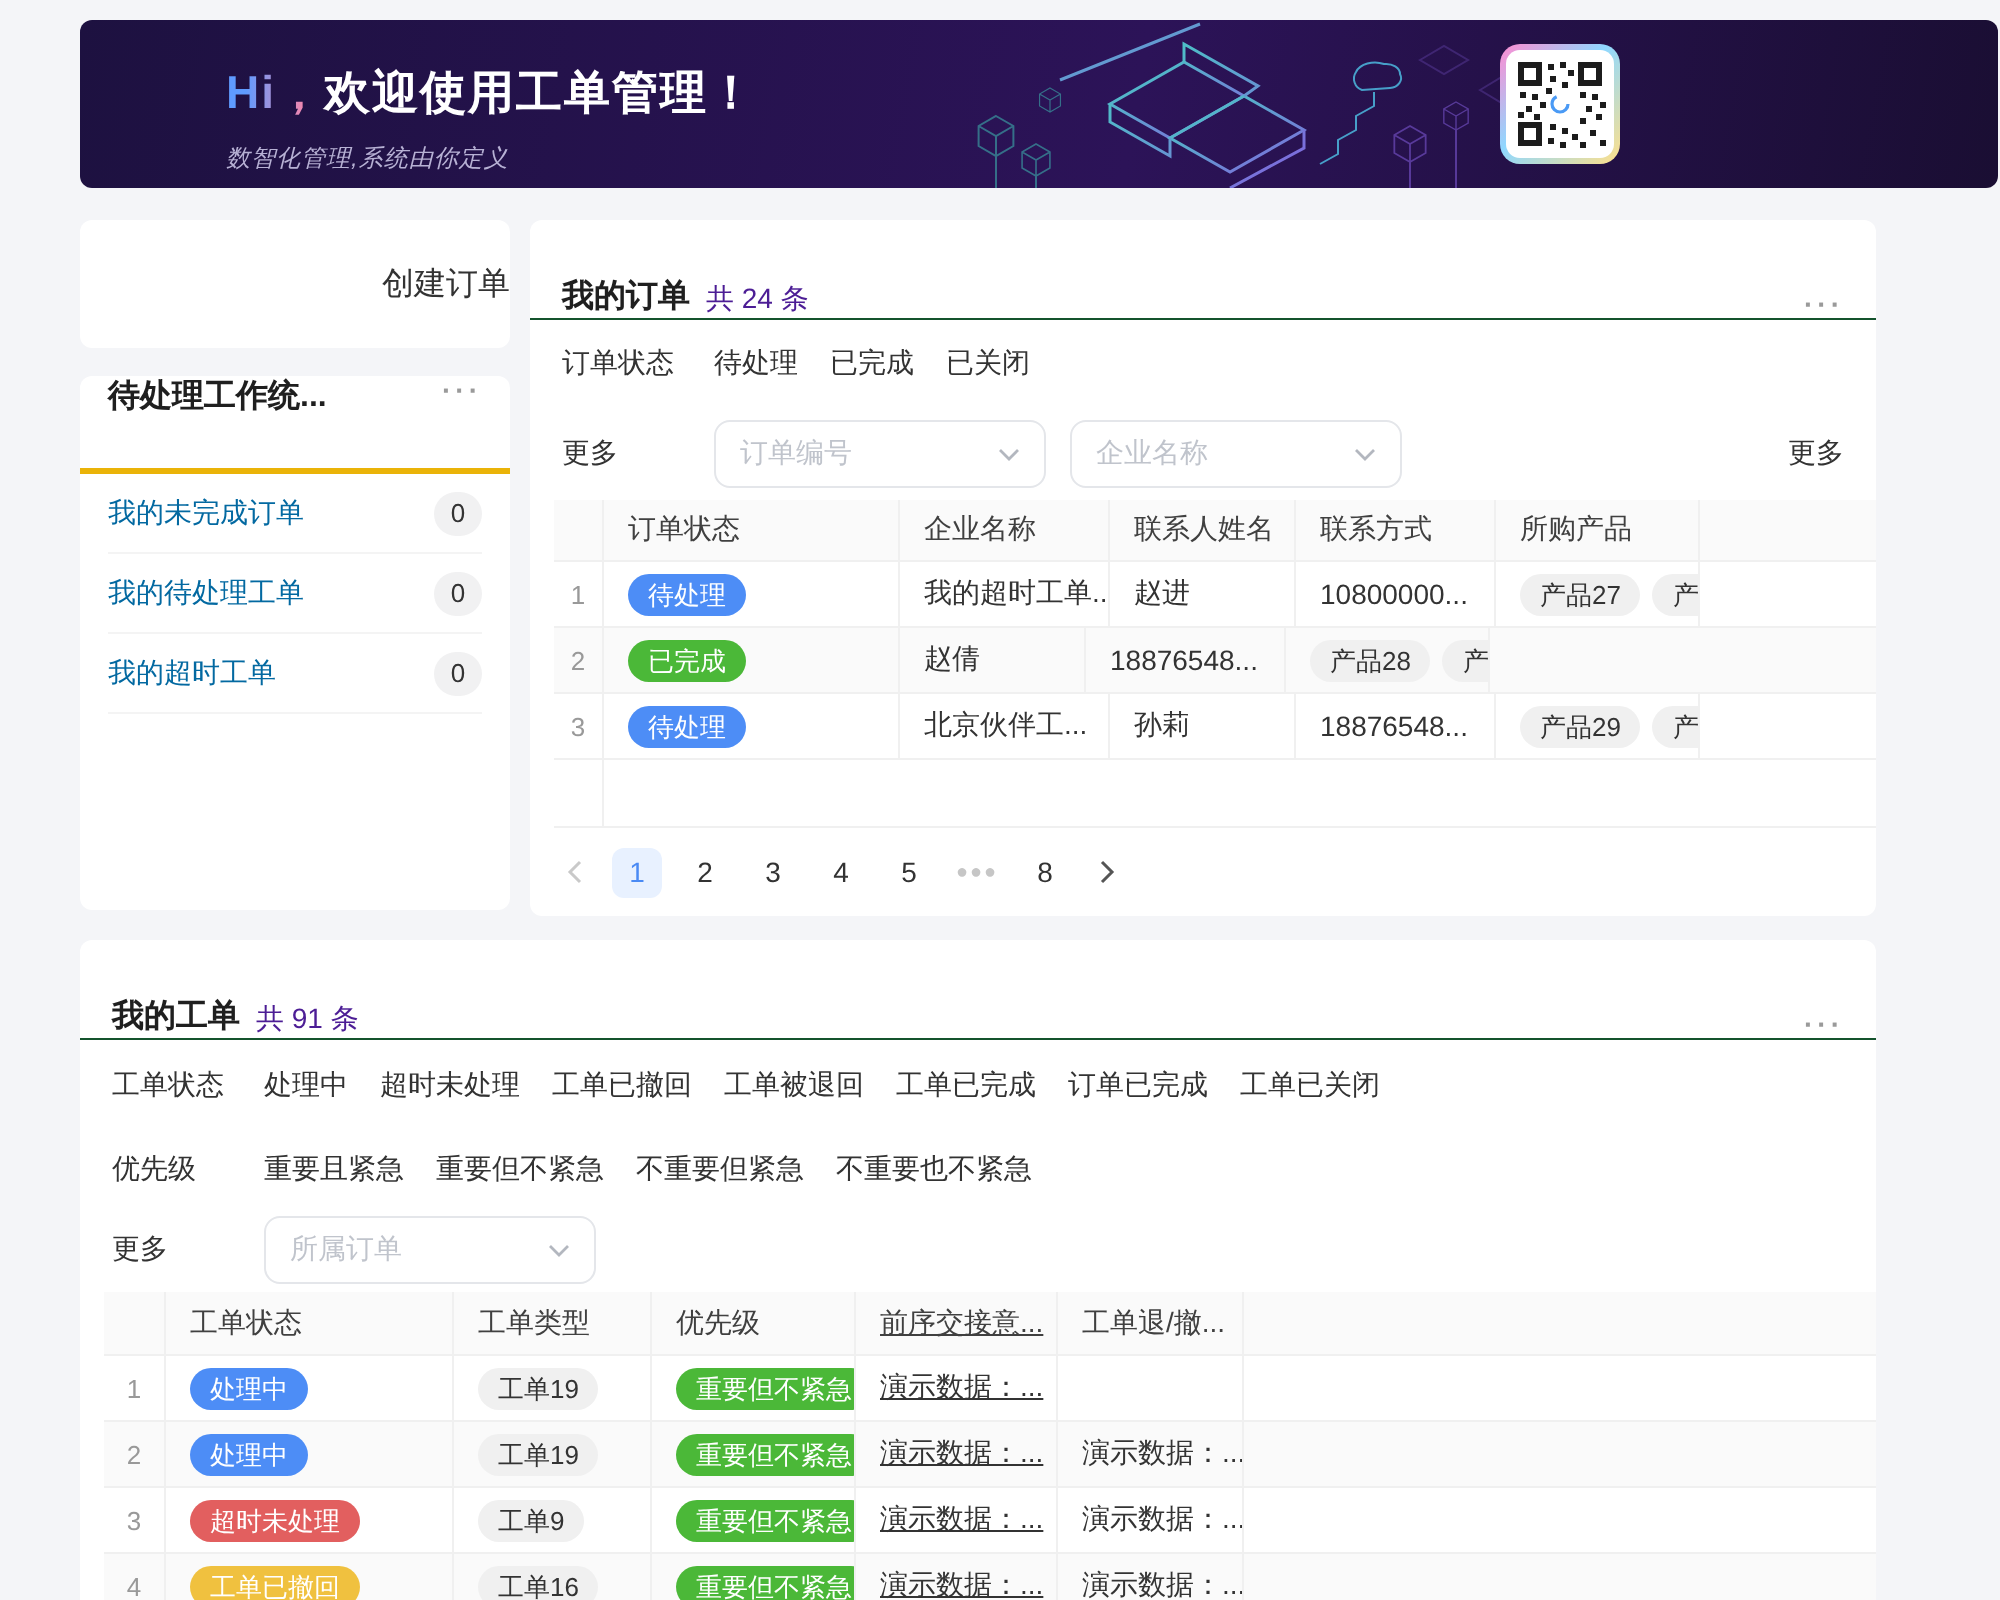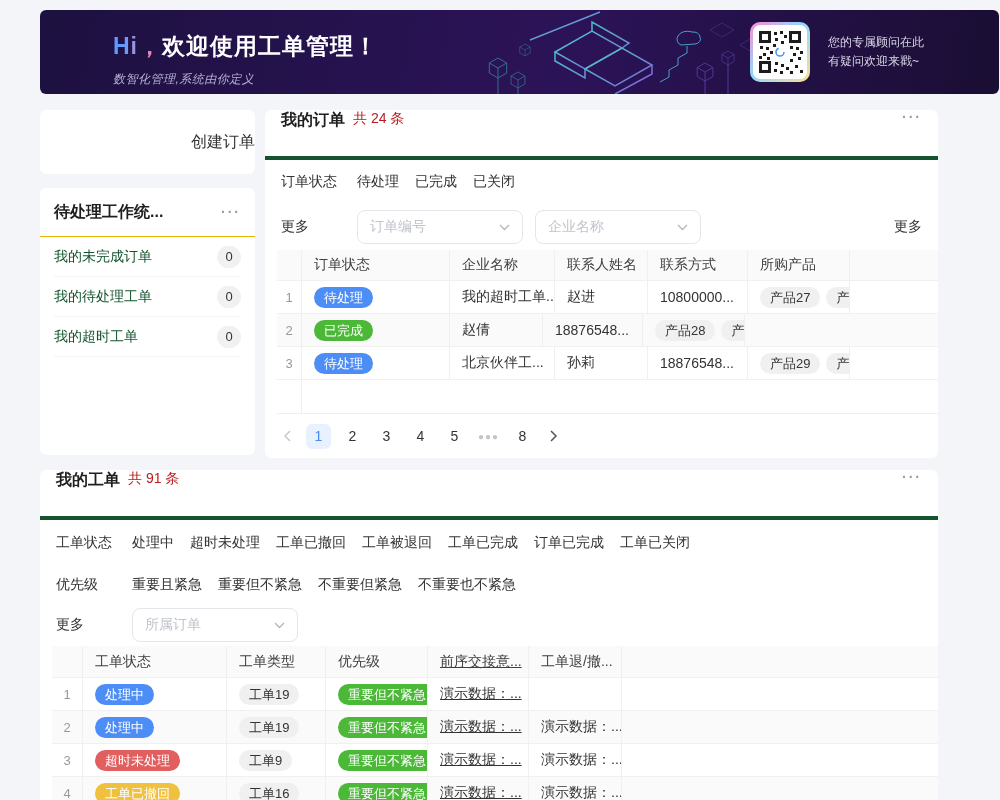--- a/index.html
+++ b/index.html
@@ -24,32 +24,32 @@
   .banner-art { position:absolute; left:430px; top:0; height:84px; width:300px; }
   .qr-wrap { position:absolute; left:710px; top:0; height:84px; display:flex; align-items:center; }
   .qr-border {
     width:60px; height:60px; border-radius:10px; padding:3px;
     background:linear-gradient(135deg,#ff8bd1 0%,#8fd8ff 45%,#ffe08a 100%);
   }
   .qr-inner { width:54px; height:54px; border-radius:7px; background:#fff; display:flex; align-items:center; justify-content:center; }
   .qr-caption { margin-left:18px; font-size:12px; color:#d9d6e8; line-height:19px; }
   
   .panel { position:absolute; background:#fff; border-radius:6px; }
-  .panel-hd { display:flex; align-items:flex-start; height:50px; padding:0 16px; border-bottom:4px solid #14532d; }
+  .panel-hd { display:flex; align-items:flex-end; height:50px; padding:0 16px; border-bottom:1px solid #14532d; }
   .panel-title { font-size:16px; font-weight:bold; color:#1f1f1f; }
-  .panel-count { margin-left:8px; font-size:14px; color:#b91c1c; }
+  .panel-count { margin-left:8px; font-size:14px; color:#4c1d95; }
   .more-dots { margin-left:auto; color:#9a9a9a; font-weight:bold; letter-spacing:2px; font-size:14px; cursor:pointer; line-height:1; }
   
   .create-card { left:40px; top:110px; width:215px; height:64px; display:flex; align-items:center; justify-content:flex-end; }
   .create-label { font-size:16px; color:#333; font-weight:500; cursor:pointer; }
   .stats-card { left:40px; top:188px; width:215px; height:267px; }
-  .stats-hd { display:flex; align-items:center; height:49px; padding:0 14px; border-bottom:1px solid #eab308; }
+  .stats-hd { display:flex; align-items:flex-start; height:49px; padding:0 14px; border-bottom:3px solid #eab308; }
   .stats-title { font-size:16px; font-weight:bold; color:#1f1f1f; }
   .stats-item { display:flex; align-items:center; height:40px; margin:0 14px; border-bottom:1px solid #f4f4f4; }
-  .stats-item-label { font-size:14px; color:#14532d; }
+  .stats-item-label { font-size:14px; color:#0369a1; }
   .count-pill {
     margin-left:auto; min-width:24px; height:22px; border-radius:11px; background:#f1f1f2;
     display:flex; align-items:center; justify-content:center; font-size:13px; color:#333; padding:0 4px;
   }
   
   .filter-row { display:flex; align-items:center; padding:0 16px; }
   .filter-label { min-width:64px; margin-right:12px; color:#333; flex:none; }
   .filter-opts { display:flex; gap:16px; }
   .filter-opt { color:#333; cursor:pointer; white-space:nowrap; }
   .select-box {
@@ -186,24 +186,20 @@
               <rect x="23" y="42" width="3" height="3"></rect>
               <rect x="38" y="36" width="3" height="3"></rect>
             <rect x="33" y="42" width="3" height="3"></rect>
               <rect x="43" y="41" width="3" height="3"></rect>
           </g>
           <circle cx="23" cy="23" r="5.5" fill="#fff"></circle>
           <circle cx="23" cy="23" r="4" fill="none" stroke="#4a9af5" stroke-width="1.6" stroke-dasharray="17 8"></circle>
         </svg>
       </div>
     </div>
-    <div class="qr-caption">
-      <div>您的专属顾问在此</div>
-      <div>有疑问欢迎来戳~</div>
-    </div>
   </div>
 </div>
 
 <div class="panel create-card">
   <span class="create-label">创建订单</span>
 </div>
 
 <div class="panel stats-card">
   <div class="stats-hd">
     <span class="stats-title">待处理工作统...</span>

